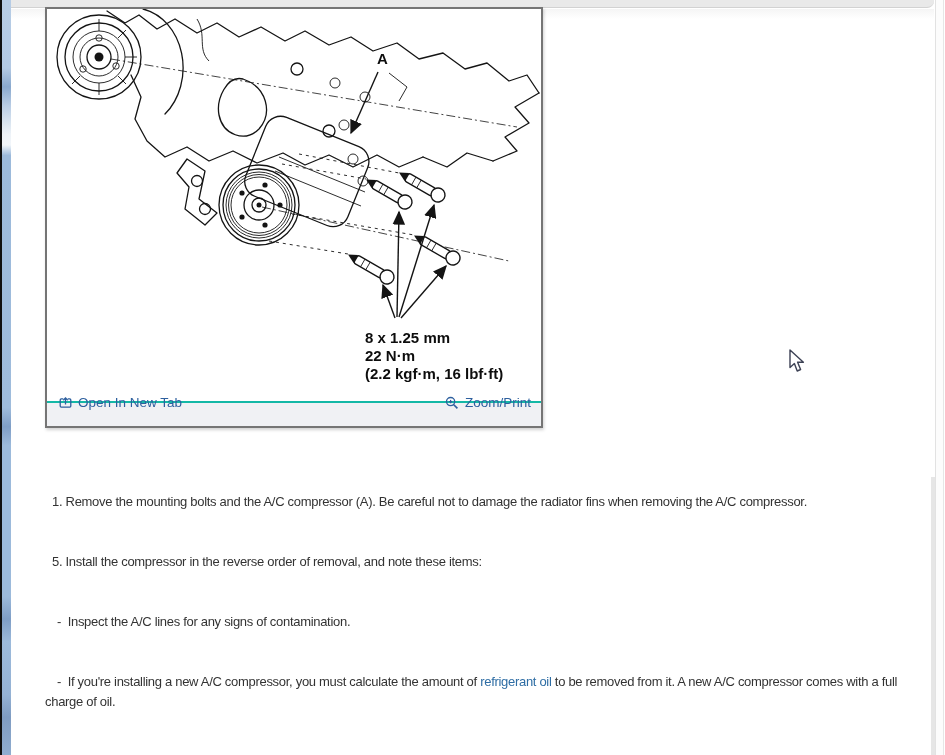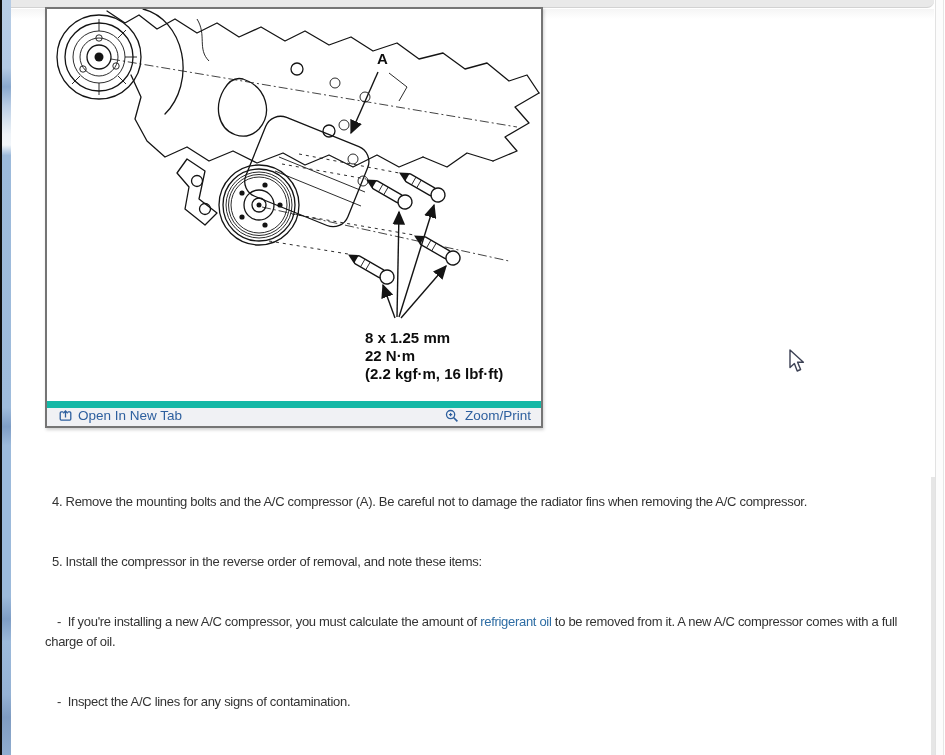--- a/index.html
+++ b/index.html
@@ -39,23 +39,23 @@
   }
 
   
   .image-panel {
     position:absolute; left:45px; top:7px; width:498px; height:421px;
     border:2px solid #757575; background:#ffffff;
     box-shadow:1px 2px 3px rgba(0,0,0,.18);
   }
   .diagram-area { width:494px; height:392px; background:#fff; overflow:hidden; }
   .panel-footer {
-    width:494px; height:25px; background:#f0f1f4; border-top:7px solid #14b8a6;
+    width:494px; height:25px; background:#f0f1f4; border-top:2px solid #14b8a6;
     display:flex; align-items:flex-end; justify-content:space-between;
-    padding:0 10px 3px 12px;
+    padding:0 10px 16px 12px;
   }
   .panel-link {
     display:flex; align-items:center; gap:6px;
     color:#2d5f9e; font-size:13.5px; cursor:pointer; text-decoration:none;
   }
   .panel-link svg { display:block; }
 
   
   .ink  { stroke:#141414; fill:none; stroke-width:1.3; stroke-linejoin:round; stroke-linecap:round; }
   .thin { stroke:#141414; fill:none; stroke-width:0.9; }
@@ -217,24 +217,24 @@
           <line x1="4.2" y1="6" x2="7.8" y2="6" stroke="#2d5f9e" stroke-width="1.3"></line>
           <line x1="9.4" y1="9.4" x2="13.3" y2="13.3" stroke="#2d5f9e" stroke-width="1.8"></line>
         </svg>
       </span>
       <span>Zoom/Print</span>
     </a>
   </div>
 </div>
 
 <div class="instructions">
-  <p class="p-num">4. Remove the mounting bolts and the A/C compressor (A). Be careful not to damage the radiator fins when removing the A/C compressor.</p>
+  <p class="p-num">1. Remove the mounting bolts and the A/C compressor (A). Be careful not to damage the radiator fins when removing the A/C compressor.</p>
   <p class="p-num">5. Install the compressor in the reverse order of removal, and note these items:</p>
+  <p class="p-dash">-  Inspect the A/C lines for any signs of contamination.</p>
   <p class="p-dash"><span>-  If you're installing a new A/C compressor, you must calculate the amount of </span><span class="inline-link">refrigerant oil</span><span> to be removed from it. A new A/C compressor comes with a full charge of oil.</span></p>
-  <p class="p-dash">-  Inspect the A/C lines for any signs of contamination.</p>
   <p class="p-dash">-  Replace the O-rings with new ones at each fitting, and apply a thin coat of refrigerant oil before installing them. Be sure to use the correct O-rings for HFC-134a (R-134a) to avoid leakage.</p>
   
   
   
   
   
   
   
   
 </div>

